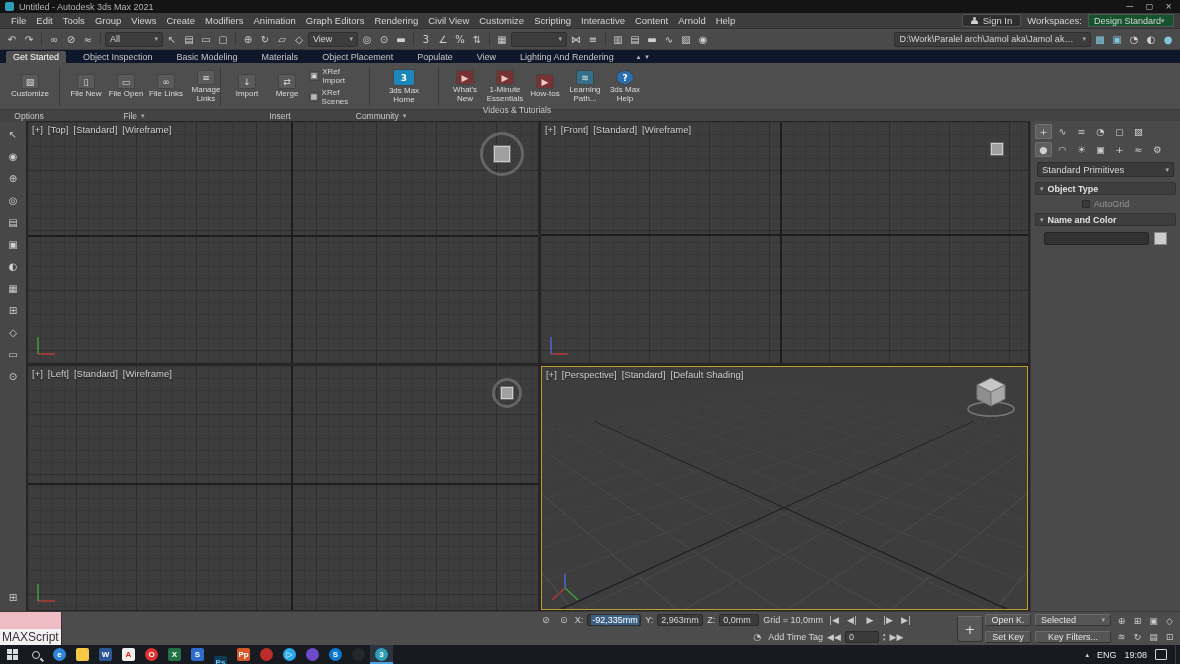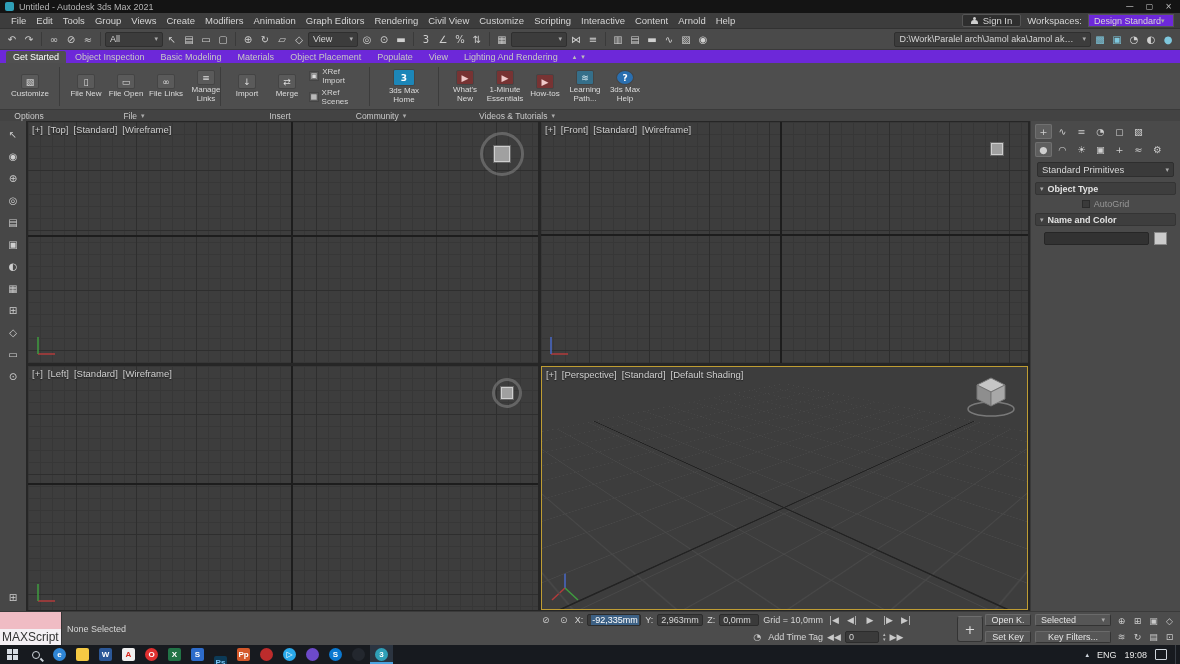--- a/index.html
+++ b/index.html
@@ -14,35 +14,35 @@
 .win-controls{margin-left:auto;display:flex;gap:12px;font-size:8px;color:#c8c8c8;padding-right:3px;}
 
 
 .menubar{height:16px;background:#3d3d3d;border-bottom:1px solid #323232;display:flex;align-items:center;padding:0 6px;font-size:9.5px;flex:none;}
 .menu-item{padding:1px 5px;white-space:nowrap;}
 .menubar-right{margin-left:auto;display:flex;align-items:center;gap:6px;}
 .signin{display:flex;align-items:center;gap:4px;background:#2e2e2e;border:1px solid #555;padding:0 8px;height:13px;border-radius:2px;}
 .person{width:8px;height:8px;position:relative;}
 .person::before{content:"";position:absolute;left:2.5px;top:0;width:3px;height:3px;border-radius:50%;background:#cfcfcf;}
 .person::after{content:"";position:absolute;left:0.5px;top:3.5px;width:7px;height:4px;border-radius:3px 3px 0 0;background:#cfcfcf;}
-.ws-select{background:#6d28d9;border:1px solid #555;height:13px;display:flex;align-items:center;padding:0 5px;min-width:86px;font-size:9px;}
+.ws-select{background:#14532d;border:1px solid #555;height:13px;display:flex;align-items:center;padding:0 5px;min-width:86px;font-size:9px;}
 .caret{font-size:7px;color:#aaa;}
 
 
 .toolbar{height:21px;background:#4a4a4a;border-bottom:1px solid #3a3a3a;display:flex;align-items:center;padding:0 4px;gap:1px;flex:none;}
 .tico{width:16px;height:16px;display:flex;align-items:center;justify-content:center;font-size:10px;color:#cfcfcf;border-radius:2px;flex:none;}
 .tico.teal{color:#7ec7dd;}
 .tsep{width:1px;height:14px;background:#3a3a3a;margin:0 3px;flex:none;}
 .tdrop{height:15px;background:#3c3c3c;border:1px solid #2f2f2f;display:flex;align-items:center;gap:5px;padding:0 4px;font-size:9px;border-radius:2px;flex:none;white-space:nowrap;}
 .tspacer{flex:1;}
 .pathdrop{max-width:200px;overflow:hidden;}
 .pathdrop .val{overflow:hidden;text-overflow:ellipsis;white-space:nowrap;max-width:178px;}
 
 
-.rtabs{height:13px;background:#6d28d9;display:flex;align-items:flex-end;padding:0 6px;gap:2px;font-size:9px;color:#c6c6c6;flex:none;}
+.rtabs{height:13px;background:#0f172a;display:flex;align-items:flex-end;padding:0 6px;gap:10px;font-size:9px;color:#c6c6c6;flex:none;}
 .rtab{padding:1px 7px;border-radius:2px 2px 0 0;}
 .rtab.active{background:#505050;color:#fff;}
 .rtab-ctl{margin-left:6px;display:flex;gap:5px;align-items:center;font-size:7px;color:#bbb;padding-bottom:2px;}
 .rbody{height:46px;background:#4e4e4e;display:flex;align-items:stretch;padding:2px 6px 1px;gap:4px;flex:none;}
 .rgroup{display:flex;align-items:center;gap:4px;padding:0 3px;flex:none;}
 .rsep{width:1px;background:#3c3c3c;margin:2px 1px;flex:none;}
 .rbtn{display:flex;flex-direction:column;align-items:center;gap:1px;width:36px;flex:none;}
 .rbtn.wide{width:42px;}
 .ricon{width:18px;height:15px;background:#5a5a5a;border:1px solid #444;border-radius:2px;display:flex;align-items:center;justify-content:center;font-size:9px;color:#ddd;}
 .ricon.video{background:#773333;color:#f0caca;}
@@ -353,21 +353,21 @@
       <span>File</span>
       <span class="caret ig">▾</span>
     </span>
     <span class="rfcell" style="width:140px;">
       <span>Insert</span>
     </span>
     <span class="rfcell" style="width:62px;">
       <span>Community</span>
       <span class="caret ig">▾</span>
     </span>
-    <span class="rfcell" style="width:210px;">
+    <span class="rfcell" style="width:210px;flex-direction:column;">
       <span>Videos &amp; Tutorials</span>
       <span class="caret ig">▾</span>
     </span>
   </div>
 
   <div class="main">
 
     <div class="left-strip">
       <span class="tico ig">↖</span>
       <span class="tico ig">◉</span>
@@ -517,21 +517,20 @@
     </div>
   </div>
 
 
   <div class="statusbar">
     <div class="mslisten">
       <div class="ms-pink"></div>
       <div class="ms-white">MAXScript Min</div>
     </div>
     <div class="sb-texts">
-      <span>None Selected</span>
     </div>
     <div class="sb-col" style="width:330px;">
       <div class="sb-row right">
         <span class="sb-ico ig">⊘</span>
         <span class="sb-ico ig">⊙</span>
         <span>X:</span>
         <span class="sb-field" style="width:54px;">
             <span class="selhl">-92,335mm</span>
           </span>
         <span>Y:</span>

